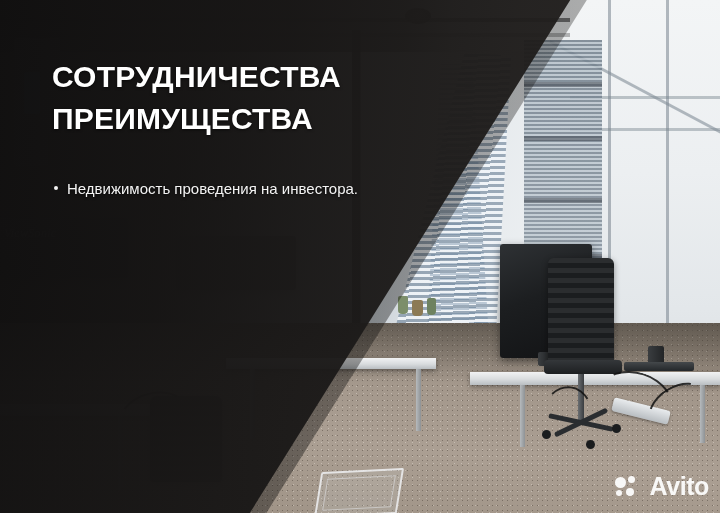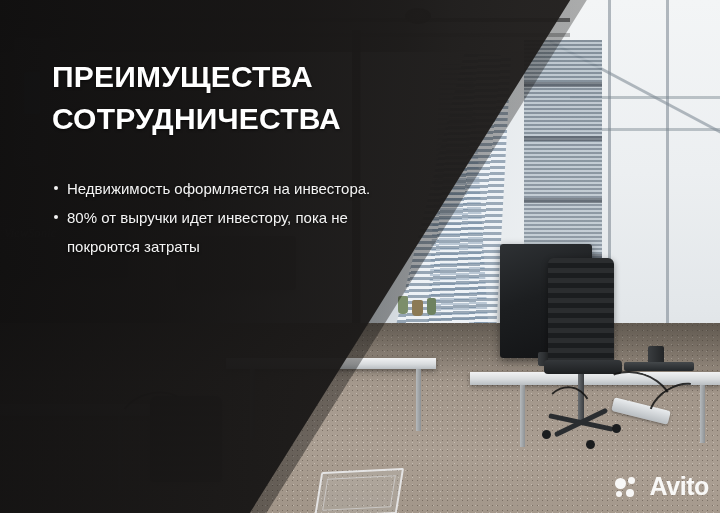--- a/index.html
+++ b/index.html
@@ -366,21 +366,21 @@
     border-radius: 50%;
     background: #f4f4f4;
   }
 
   
   .avito {
     position: absolute;
     right: 11px;
     bottom: 14px;
     display: flex;
-    align-items: flex-end;
+    align-items: center;
     gap: 12px;
     z-index: 8;
     opacity: .93;
   }
   .avito-mark {
     position: relative;
     width: 22px; height: 22px;
     flex: 0 0 auto;
   }
   .avito-mark i {
@@ -496,27 +496,26 @@
     </div>
 
   </div>
 
   <div class="overlay-soft"></div>
   <div class="overlay"></div>
 
   <div class="content">
 
     <h1 class="title">
+      <span class="line">СОТРУДНИЧЕСТВА</span>
       <span class="line">ПРЕИМУЩЕСТВА</span>
-      <span class="line">СОТРУДНИЧЕСТВА</span>
     </h1>
 
     <ul class="bullets">
-      <li>Недвижимость  оформляется на инвестора.</li>
-      <li>80% от выручки идет инвестору, пока не покроются затраты</li>
+      <li>Недвижимость  проведения на инвестора.</li>
     </ul>
 
   </div>
 
   <div class="avito">
     <span class="avito-mark">
       <i class="c1"></i>
       <i class="c2"></i>
       <i class="c3"></i>
       <i class="c4"></i>

